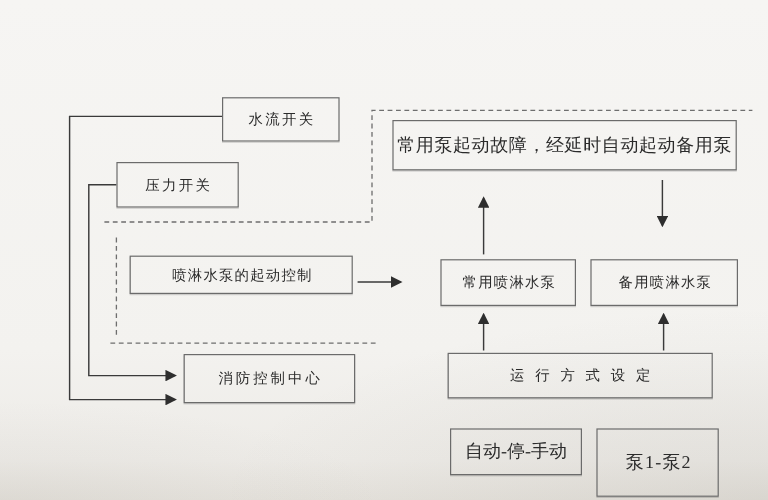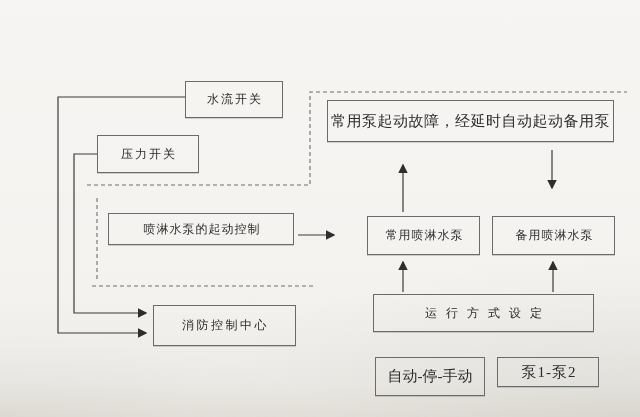--- a/index.html
+++ b/index.html
@@ -22,24 +22,24 @@
     font-size:12px;color:#2b2b2b;letter-spacing:2px;text-indent:2px;
     box-sizing:border-box;background:transparent;
     box-shadow:0 1px 0 rgba(90,90,90,0.25);
   }
   #n-water  {left:185px;top:81px; width:98px; height:37px;}
   #n-press  {left:97px; top:135px;width:102px;height:38px;}
   #n-fault  {left:327px;top:100px;width:287px;height:42px;font-size:15px;letter-spacing:0.5px;text-indent:0;}
   #n-start  {left:108px;top:213px;width:186px;height:32px;letter-spacing:1px;}
   #n-main   {left:347px;top:216px;width:113px;height:39px;letter-spacing:1px;margin-left:20px;}
   #n-backup {left:492px;top:216px;width:123px;height:39px;letter-spacing:1px;}
-  #n-fire   {left:153px;top:305px;width:143px;height:41px;letter-spacing:2.5px;}
+  #n-fire   {left:153px;top:295px;width:143px;height:41px;letter-spacing:2.5px;}
   #n-mode   {left:373px;top:294px;width:221px;height:38px;letter-spacing:9px;text-indent:9px;}
   #n-auto   {left:375px;top:357px;width:110px;height:39px;font-size:15px;letter-spacing:0;text-indent:0;text-align:center;}
-  #n-pumps  {left:497px;top:357px;width:102px;height:30px;font-size:15px;letter-spacing:1px;}
+  #n-pumps  {left:497px;top:357px;width:102px;height:57px;font-size:15px;letter-spacing:1px;}
   svg.wires{position:absolute;left:0;top:0;}
 </style>
 </head>
 <body>
 
 <div class="canvas">
 
 
   <svg class="wires" width="640" height="417" viewBox="0 0 640 417">
     <defs>

